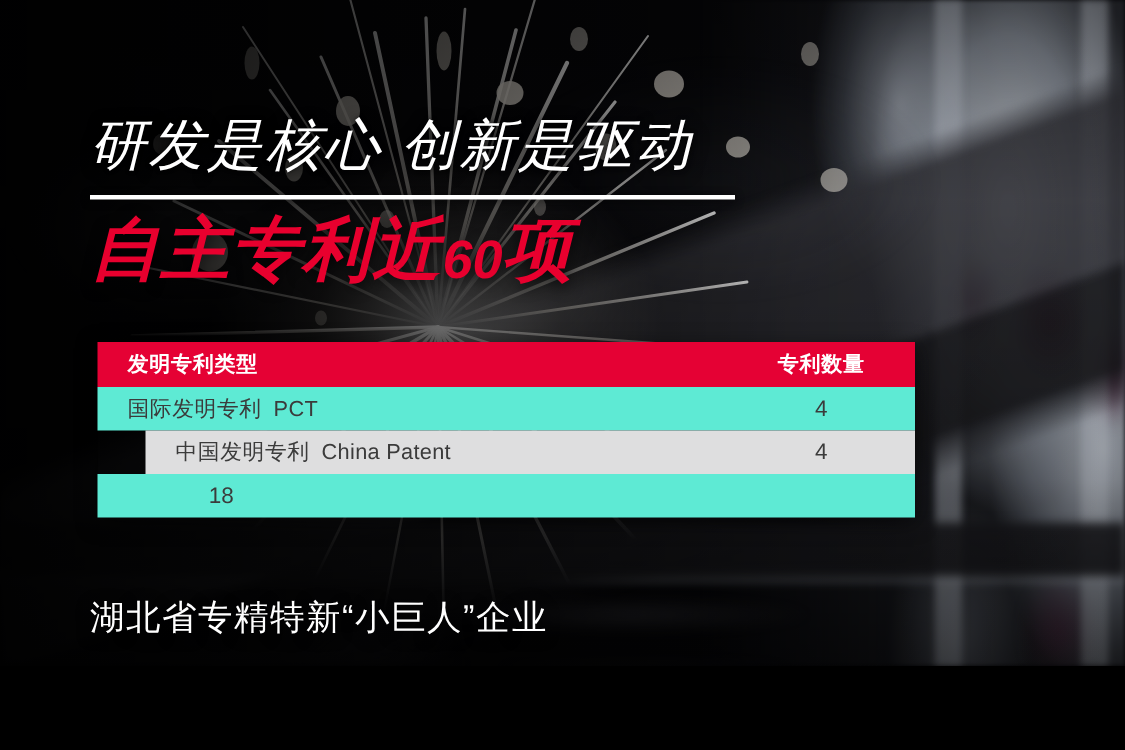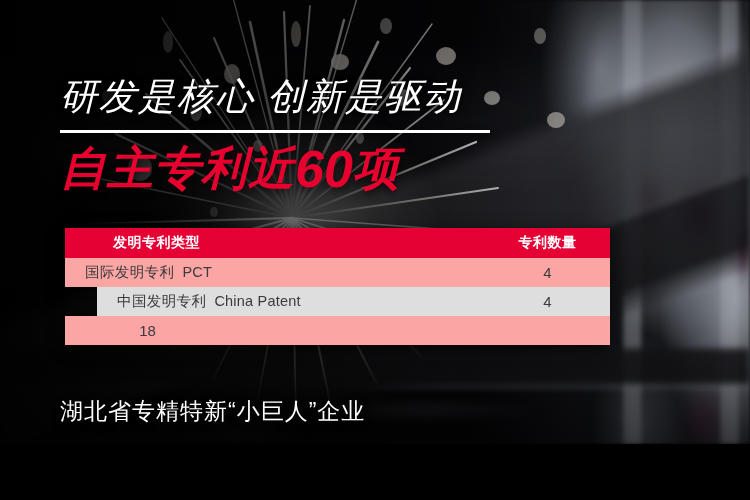--- a/index.html
+++ b/index.html
@@ -122,21 +122,21 @@
     color: #e8002e;
     font-style: italic;
     font-weight: 700;
     font-size: 46px;
     line-height: 1;
     letter-spacing: 1px;
     white-space: nowrap;
     text-shadow: 0 2px 10px rgba(0,0,0,0.75);
   }
   #headline-secondary .big-number {
-    font-size: 52px;
+    font-size: 36px;
     letter-spacing: 0px;
     vertical-align: -3px;
   }
 
   
   #patent-table {
     position: absolute;
     left: 65px;
     top: 228px;
     width: 545px;
@@ -150,32 +150,31 @@
   #table-header-row {
     height: 30px;
     background: #e50134;
     padding: 0 0 0 20px;
   }
   .hdr-cell {
     color: #ffffff;
     font-size: 14px;
     font-weight: 700;
     letter-spacing: 0.5px;
-    margin-left: 28px;
   }
   .hdr-type { flex: 1 1 auto; text-align: left; }
   .hdr-count { flex: 0 0 125px; text-align: center; }
 
   .data-row {
     height: 29px;
     padding: 0 0 0 20px;
     color: #3b3b3b;
     font-size: 14.5px;
   }
-  .data-row.odd  { background: #fca5a5; }
+  .data-row.odd  { background: #5eead4; }
   .data-row.even { background: #dededf; margin-left: 32px; }
 
   .cell-type {
     flex: 1 1 auto;
     text-align: left;
     white-space: nowrap;
     letter-spacing: 0.2px;
   }
   .cell-type .cn { letter-spacing: 0.4px; }
   .cell-type .en { margin-left: 8px; }

